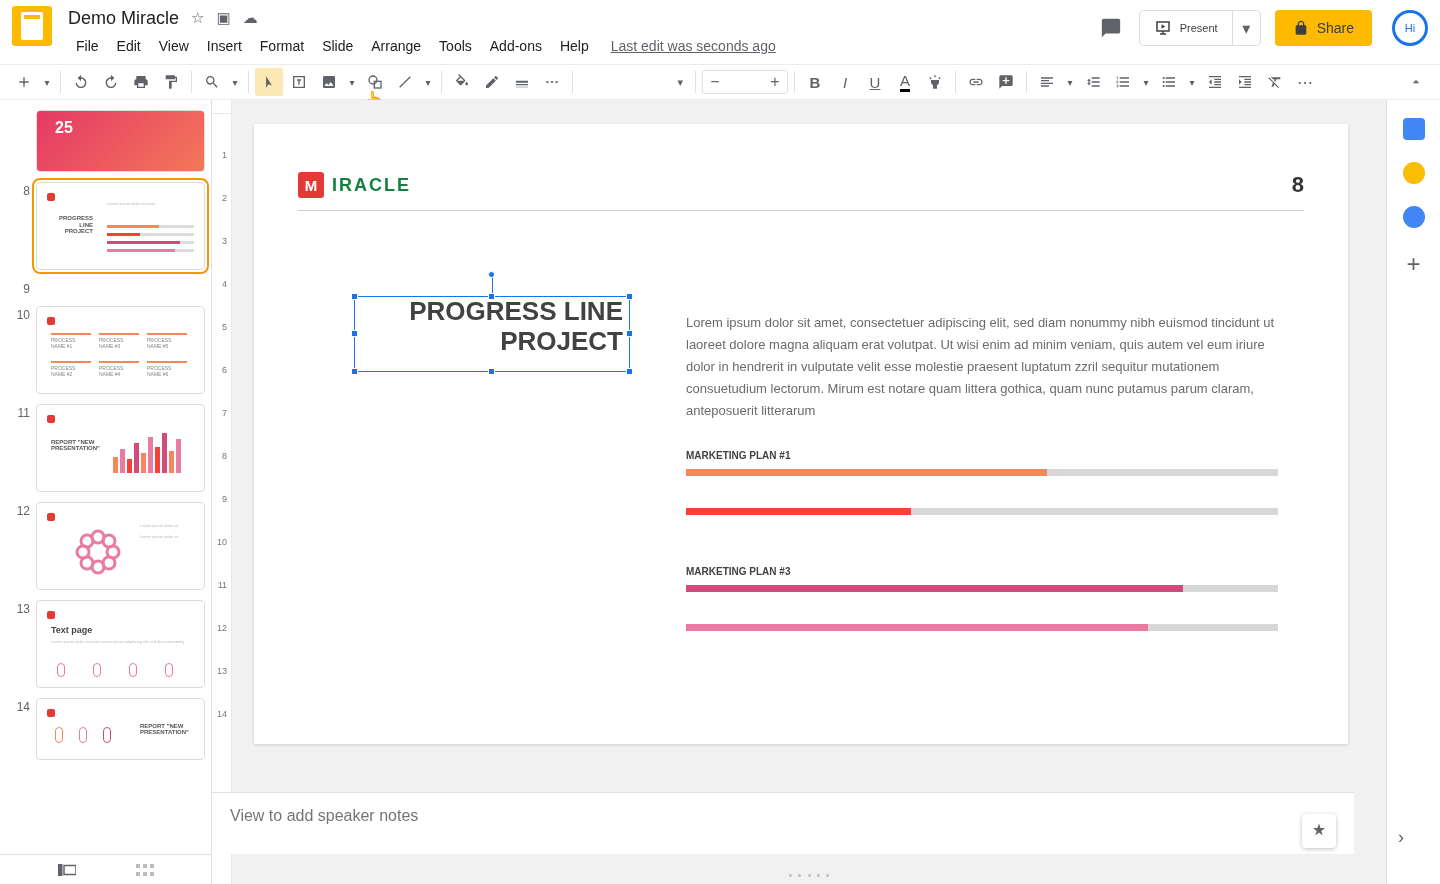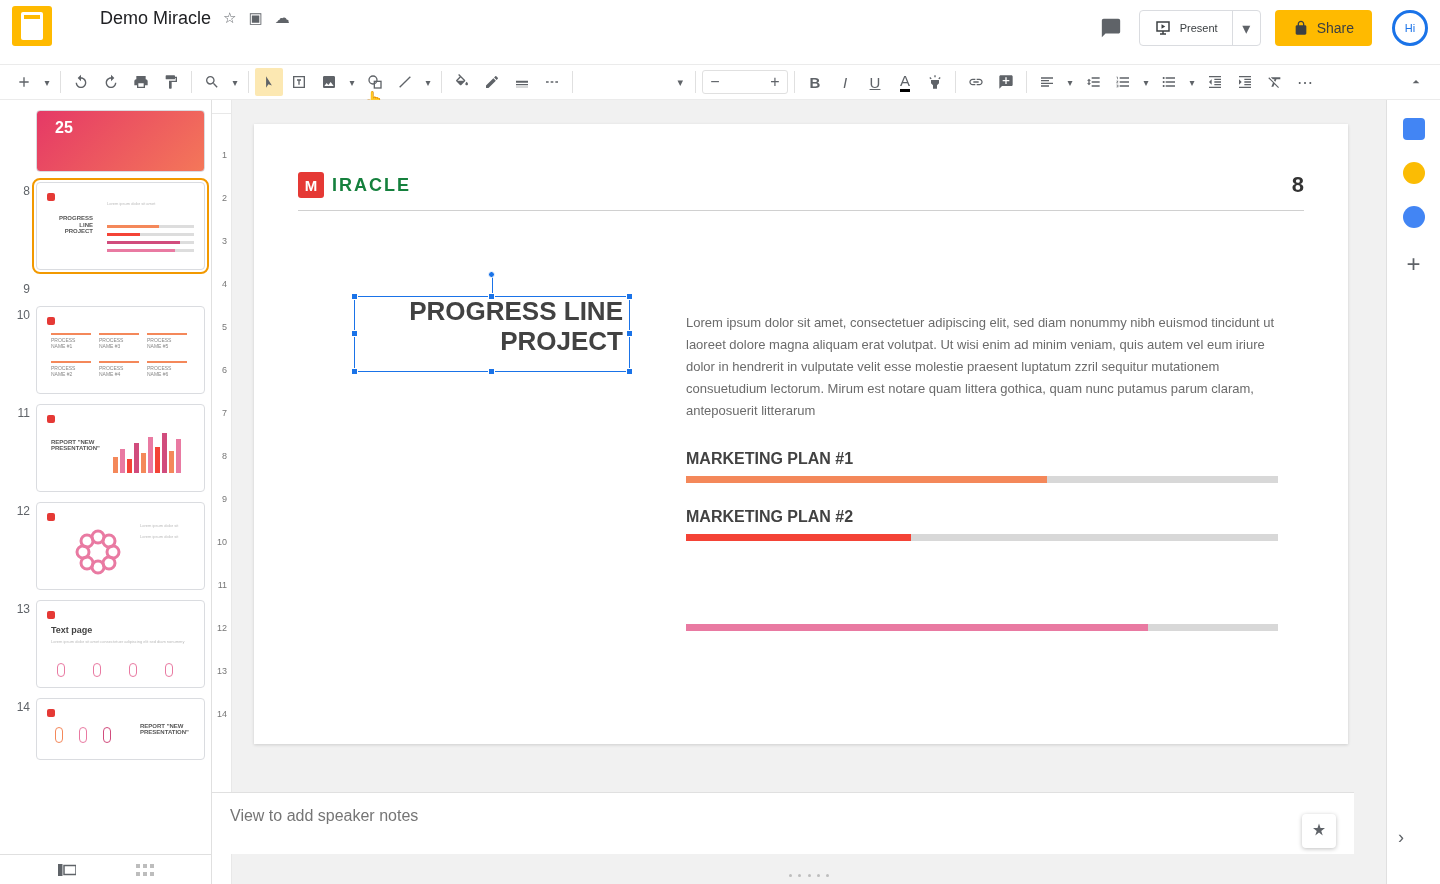--- a/index.html
+++ b/index.html
@@ -1,19 +1,19 @@
 <!DOCTYPE html>
 <html><head>
 <meta charset="utf-8">
 <style>
 * { margin:0; padding:0; box-sizing:border-box; font-family:Arial,'Helvetica Neue',sans-serif; }
 body { width:1440px; height:884px; background:#fff; overflow:hidden; position:relative; }
 
 
-#titlebar { display:flex; align-items:flex-start; padding:6px 12px 0 12px; height:64px;gap:32px; }
+#titlebar { display:flex; align-items:flex-start; padding:6px 12px 0 12px; height:64px; }
 #app-logo { width:40px; height:40px; background:#FFBA00; border-radius:3px; display:flex; align-items:center; justify-content:center; margin-right:16px; }
 #app-logo .inner { width:22px; height:28px; background:#fff; border-radius:2px; border-bottom:7px solid #fff; position:relative; }
 #app-logo .inner:before { content:""; position:absolute; left:3px; top:3px; right:3px; height:4px; background:#FFBA00; }
 #doc-col { flex:1; }
 #doc-title-row { display:flex; align-items:center; gap:12px; height:24px; }
 #doc-title { font-size:18px; color:#202124; }
 .hdr-icon { color:#5f6368; font-size:15px; cursor:pointer; }
 #menubar { display:flex; gap:2px; margin-top:4px; align-items:center; }
 .menu-item { font-size:14px; color:#202124; padding:4px 8px; border-radius:4px; cursor:pointer; }
 #last-edit { font-size:14px; color:#5f6368; text-decoration:underline; margin-left:12px; }
@@ -74,21 +74,21 @@
 .handle { position:absolute; width:7px; height:7px; background:#1a73e8; border:1px solid #fff; }
 .h-nw{left:-4px;top:-4px}.h-n{left:50%;top:-4px;margin-left:-4px}.h-ne{right:-4px;top:-4px}
 .h-w{left:-4px;top:50%;margin-top:-4px}.h-e{right:-4px;top:50%;margin-top:-4px}
 .h-sw{left:-4px;bottom:-4px}.h-s{left:50%;bottom:-4px;margin-left:-4px}.h-se{right:-4px;bottom:-4px}
 .rot{position:absolute;left:50%;top:-26px;margin-left:-4px;width:7px;height:7px;background:#1a73e8;border:1px solid #fff;border-radius:50%}
 .rot-line{position:absolute;left:50%;top:-22px;width:1px;height:18px;background:#1a73e8}
 #sel-textbox .tb-text{ position:absolute; right:6px; top:0; text-align:right; font-weight:800; font-size:26px; line-height:1.15; color:#424242; }
 
 .s-body { position:absolute; left:432px; top:188px; right:70px; font-size:13px; line-height:1.7; color:#6b6b6b; }
 .plan-block { position:absolute; left:432px; right:70px; }
-.plan-label { font-size:16px; font-weight:700; color:#424242; margin-bottom:8px; }
+.plan-label { font-size:10px; font-weight:700; color:#424242; margin-bottom:8px; }
 .plan-bar { height:7px; background:#d8d8d8; position:relative; }
 .plan-fill { position:absolute; left:0; top:0; bottom:0; }
 
 
 #notes { position:absolute; left:212px; right:86px; bottom:30px; height:62px; background:#fff; border-top:1px solid #e0e0e0; padding:14px 18px; font-size:16px; color:#757575; }
 
 
 #sidepanel { width:54px; border-left:1px solid #e0e0e0; display:flex; flex-direction:column; align-items:center; padding-top:18px; gap:22px; }
 .side-ic { width:22px; height:22px; border-radius:4px; }
 
@@ -111,20 +111,33 @@
 <div id="titlebar">
   <div id="app-logo">
       <div class="inner"></div>
     </div>
   <div id="doc-col">
     <div id="doc-title-row">
       <span id="doc-title">Demo Miracle</span>
       <span class="hdr-icon">☆</span>
       <span class="hdr-icon">▣</span>
       <span class="hdr-icon">☁</span>
+    </div>
+    <div id="menubar">
+      <span class="menu-item">File</span>
+      <span class="menu-item">Edit</span>
+      <span class="menu-item">View</span>
+      <span class="menu-item">Insert</span>
+      <span class="menu-item">Format</span>
+      <span class="menu-item">Slide</span>
+      <span class="menu-item">Arrange</span>
+      <span class="menu-item">Tools</span>
+      <span class="menu-item">Add-ons</span>
+      <span class="menu-item">Help</span>
+      <span id="last-edit">Last edit was seconds ago</span>
     </div>
   </div>
   <div id="titlebar-right">
     <div id="comment-btn">
       <svg width="22" height="22" viewBox="0 0 24 24">
           <path fill="#5f6368" d="M20 2H4c-1.1 0-2 .9-2 2v18l4-4h14c1.1 0 2-.9 2-2V4c0-1.1-.9-2-2-2z"></path>
         </svg>
     </div>
     <div id="present-group">
       <div id="present-btn">
@@ -498,23 +511,28 @@
       <div class="s-body">Lorem ipsum dolor sit amet, consectetuer adipiscing elit, sed diam nonummy nibh euismod tincidunt ut laoreet dolore magna aliquam erat volutpat. Ut wisi enim ad minim veniam, quis autem vel eum iriure dolor in hendrerit in vulputate velit esse molestie praesent luptatum zzril sequitur mutationem consuetudium lectorum. Mirum est notare quam littera gothica, quam nunc putamus parum claram, anteposuerit litterarum</div>
 
       <div id="plans-container"></div>
     <div class="plan-block" style="top: 326px;">
           <div class="plan-label">MARKETING PLAN #1</div>
           <div class="plan-bar">
             <div class="plan-fill" style="width: 61%; background: rgb(244, 136, 90);"></div>
           </div>
         </div>
         <div class="plan-block" style="top: 384px;">
-          <div class="plan-label">MARKETING PLAN #2</div>
           <div class="plan-bar">
             <div class="plan-fill" style="width: 38%; background: rgb(244, 67, 54);"></div>
+          </div>
+        </div>
+        <div class="plan-block" style="top: 442px;">
+          <div class="plan-label">MARKETING PLAN #3</div>
+          <div class="plan-bar">
+            <div class="plan-fill" style="width: 84%; background: rgb(209, 76, 125);"></div>
           </div>
         </div>
         <div class="plan-block" style="top: 500px;">
           <div class="plan-bar">
             <div class="plan-fill" style="width: 78%; background: rgb(233, 122, 162);"></div>
           </div>
         </div>
       </div>
     <div id="drag-dots">
         <span></span>

